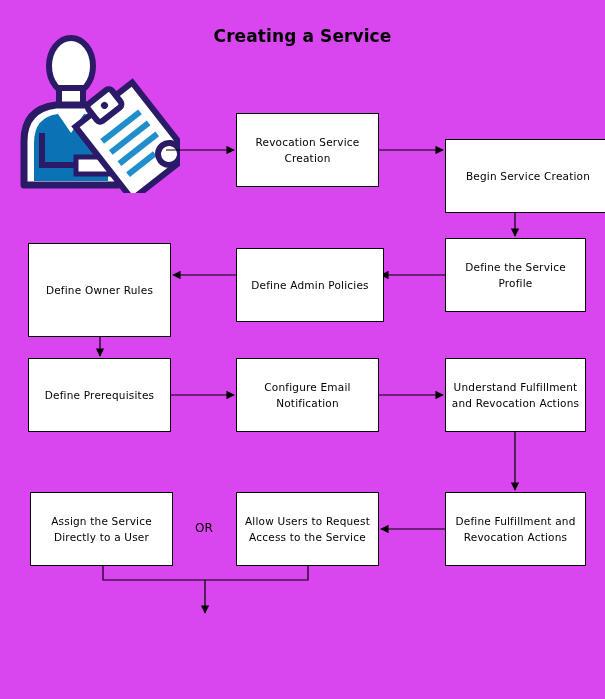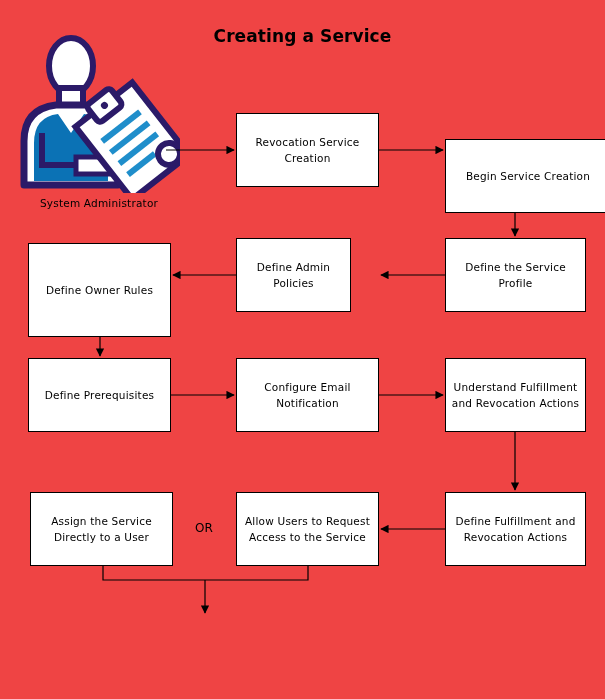--- a/index.html
+++ b/index.html
@@ -5,21 +5,21 @@
 <style>
   html, body {
     margin: 0;
     padding: 0;
     background: #ffffff;
   }
   #canvas {
     position: relative;
     width: 605px;
     height: 699px;
-    background: #ef4444;
+    background: #d946ef;
     font-family: "DejaVu Sans", sans-serif;
     overflow: hidden;
   }
   #diagram-svg {
     position: absolute;
     left: 0;
     top: 0;
     width: 605px;
     height: 699px;
   }
@@ -111,21 +111,20 @@
       <rect x="97" y="54" width="30" height="22" rx="4" fill="#ffffff" stroke="#2b1a68" stroke-width="6"></rect>
       <circle cx="112" cy="65" r="3.5" fill="#2b1a68"></circle>
       <line x1="88" y1="92" x2="136" y2="92" stroke="#1f8ecb" stroke-width="6"></line>
       <line x1="88" y1="106" x2="136" y2="106" stroke="#1f8ecb" stroke-width="6"></line>
       <line x1="88" y1="120" x2="136" y2="120" stroke="#1f8ecb" stroke-width="6"></line>
       <line x1="88" y1="134" x2="122" y2="134" stroke="#1f8ecb" stroke-width="6"></line>
       <circle cx="133" cy="143" r="11" fill="#ffffff" stroke="#2b1a68" stroke-width="6"></circle>
     </g>
   </svg>
 
-  <div id="actor-caption">System Administrator</div>
 
   <svg id="diagram-svg">
     <defs>
       <marker id="arrow" viewBox="0 0 10 10" refX="9" refY="5" markerWidth="7" markerHeight="7" orient="auto-start-reverse">
         <path d="M 0 0 L 10 5 L 0 10 z" fill="#000000"></path>
       </marker>
     </defs>
     <g stroke="#000000" stroke-width="1.2" fill="none">
 
       <line x1="166" y1="150" x2="234" y2="150" marker-end="url(#arrow)"></line>
@@ -163,21 +162,21 @@
 
   <div class="node-box" style="left:445px; top:113px; width:166px; height:74px;margin-top:26px;">
     <span class="node-label">Begin Service Creation</span>
   </div>
 
   <div class="node-box" style="left:445px; top:238px; width:141px; height:74px;">
     <span class="node-label">Define the Service
 Profile</span>
   </div>
 
-  <div class="node-box" style="left:236px; top:238px; width:115px; height:74px;">
+  <div class="node-box" style="left:236px; top:248px; width:148px; height:74px;">
     <span class="node-label">Define Admin Policies</span>
   </div>
 
   <div class="node-box" style="left:28px; top:243px; width:143px; height:94px;">
     <span class="node-label">Define Owner Rules</span>
   </div>
 
   <div class="node-box" style="left:28px; top:358px; width:143px; height:74px;">
     <span class="node-label">Define Prerequisites</span>
   </div>

